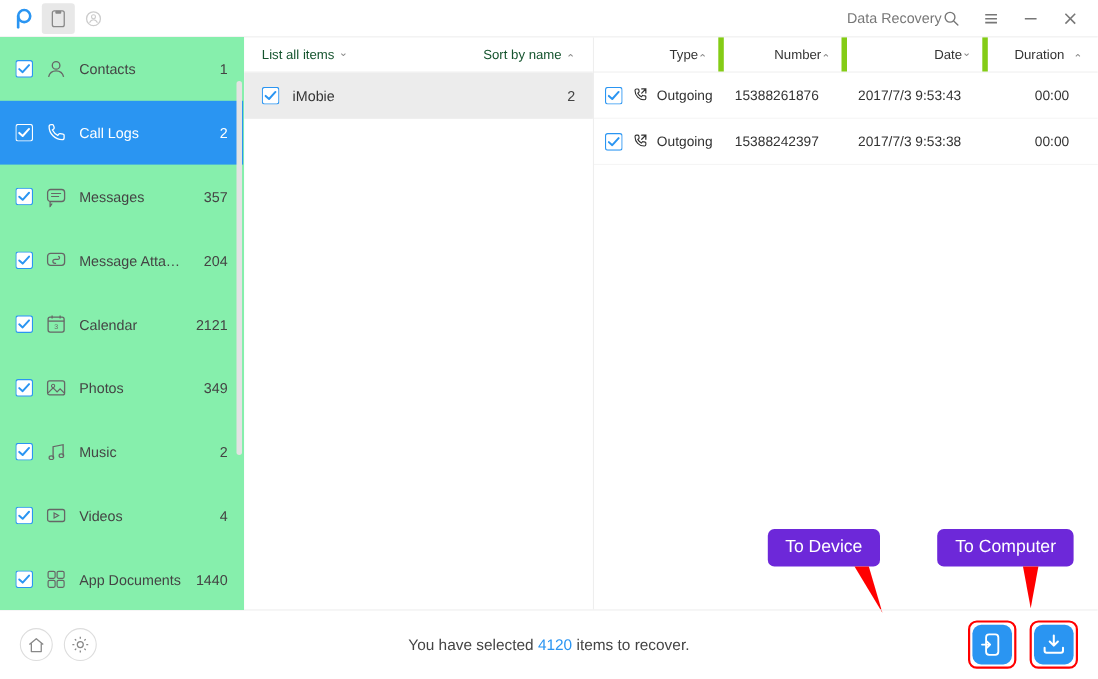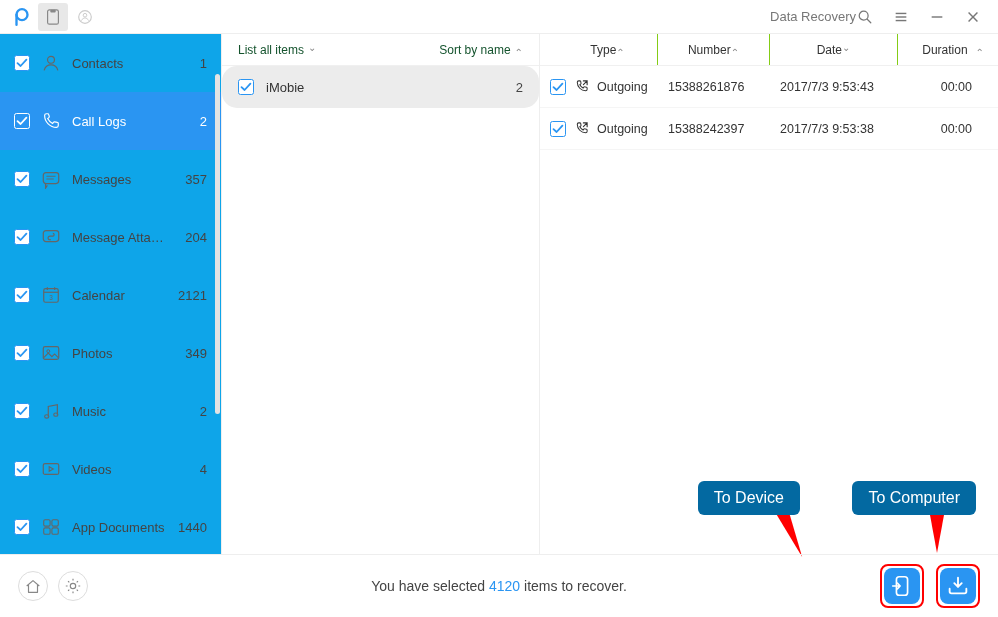--- a/index.html
+++ b/index.html
@@ -12,67 +12,67 @@
 .tb-tab { width: 30px; height: 28px; display: flex; align-items: center; justify-content: center; border-radius: 3px; }
 .tb-tab.active { background: #e8e8e8; }
 .tb-title { flex: 1; text-align: right; font-size: 13px; color: #777; }
 .tb-right { display: flex; align-items: center; gap: 18px; padding-right: 16px; }
 .tb-icon { width: 18px; height: 18px; display: flex; align-items: center; justify-content: center; color: #777; }
 
 
 .main { display: flex; height: 520px; }
 
 
-.sidebar { width: 222px; border-right: 1px solid #eee; overflow-y: auto; position: relative; background: #0ea5e9; }
+.sidebar { width: 222px; border-right: 1px solid #eee; overflow-y: auto; position: relative; background: #86efac; }
 .sb-scrollbar { position: absolute; right: 1px; top: 40px; width: 5px; height: 340px; background: #e3e3e3; border-radius: 3px; }
 .sb-item { height: 58px; display: flex; align-items: center; padding: 0 14px 0 14px; gap: 10px; font-size: 13px; color: #444; cursor: pointer; }
 .sb-item.active { background: #2a95f2; color: #fff; }
 .sb-check { width: 16px; height: 16px; flex-shrink: 0; }
 .sb-icon { width: 22px; height: 22px; display: flex; align-items: center; justify-content: center; color: #666; flex-shrink: 0; }
 .sb-item.active .sb-icon { color: #fff; }
 .sb-label { flex: 1; white-space: nowrap; overflow: hidden; text-overflow: ellipsis; }
 .sb-count { font-size: 13px; text-align: right; min-width: 30px; }
 
 
 .middle { width: 318px; border-right: 1px solid #eee; display: flex; flex-direction: column; }
 .mid-header { height: 32px; display: flex; align-items: center; padding: 0 16px; font-size: 12px; color: #14532d; border-bottom: 1px solid #f0f0f0; }
 .mid-hd-left { flex: 1; display: flex; align-items: center; gap: 4px; }
 .mid-hd-right { display: flex; align-items: center; gap: 4px; }
-.mid-row { height: 42px; display: flex; align-items: center; padding: 0 16px; gap: 12px; font-size: 13px; background: #ececec; border-radius: 15px; }
+.mid-row { height: 42px; display: flex; align-items: center; padding: 0 16px; gap: 12px; font-size: 13px; background: #ececec; }
 .mid-name { flex: 1; }
 .mid-count { color: #444; }
 
 
 .detail { flex: 1; display: flex; flex-direction: column; position: relative; }
 .dt-header { height: 32px; display: flex; align-items: center; font-size: 12px; color: #333; border-bottom: 1px solid #f0f0f0; }
-.dt-col { display: flex; align-items: center; justify-content: center; padding: 0 10px; border-right: 1px solid #84cc16; height: 100%; }
+.dt-col { display: flex; align-items: center; justify-content: flex-end; padding: 0 10px; border-right: 5px solid #84cc16; height: 100%; }
 .dt-col:last-child { border-right: none; }
 .col-type { width: 118px; padding-left: 28px; }
 .col-number { width: 112px; }
 .col-date { width: 128px; }
 .col-duration { width: 96px; justify-content: flex-end; }
 .dt-row { height: 42px; display: flex; align-items: center; font-size: 12.5px; color: #333; border-bottom: 1px solid #f5f5f5; }
-.rcell { padding: 0 10px; }
+.rcell { padding: 0 10px; justify-content: center; }
 .rcell-type { width: 118px; display: flex; align-items: center; gap: 8px; padding-left: 10px; }
 .rcell-number { width: 112px; }
 .rcell-date { width: 128px; }
 .rcell-duration { width: 96px; text-align: right; padding-right: 22px; }
 
 
 .footer { height: 63px; border-top: 1px solid #eee; display: flex; align-items: center; padding: 0 18px; position: relative; }
 .ft-icons { display: flex; gap: 10px; }
 .ft-icon { width: 30px; height: 30px; border: 1px solid #ddd; border-radius: 50%; display: flex; align-items: center; justify-content: center; color: #888; }
 .ft-text { position: absolute; left: 0; right: 0; text-align: center; font-size: 14px; color: #444; pointer-events: none; }
 .ft-count { color: #2a95f2; }
 .ft-actions { margin-left: auto; display: flex; gap: 12px; }
 .ft-btn { width: 44px; height: 44px; border: 2px solid red; border-radius: 8px; display: flex; align-items: center; justify-content: center; background: #fff; }
 .ft-btn-inner { width: 36px; height: 36px; border-radius: 8px; background: #2a95f2; display: flex; align-items: center; justify-content: center; }
 
 
-.tip { position: absolute; padding: 8px 16px; background: #0369a1; color: #fff; border-radius: 6px; font-size: 16px; font-weight: 400; white-space: nowrap; }
+.tip { position: absolute; padding: 8px 16px; background: #6d28d9; color: #fff; border-radius: 6px; font-size: 16px; font-weight: 400; white-space: nowrap; }
 .tip::after { content: ''; position: absolute; width: 0; height: 0; }
 .tip-device { top: 447px; right: 198px; }
 .tip-device::after { left: 90px; top: 100%; border-left: 3px solid transparent; border-right: 10px solid transparent; border-top: 42px solid red; transform: skewX(28deg); }
 .tip-computer { top: 447px; right: 22px; }
 .tip-computer::after { left: 78px; top: 100%; border-left: 7px solid transparent; border-right: 7px solid transparent; border-top: 38px solid red; }
 
 .chev { font-size: 10px; color: #888; }
 .chev-up::before { content: '⌃'; position: relative; top: 3px; }
 .chev-down::before { content: '⌄'; position: relative; top: -2px; }
 

